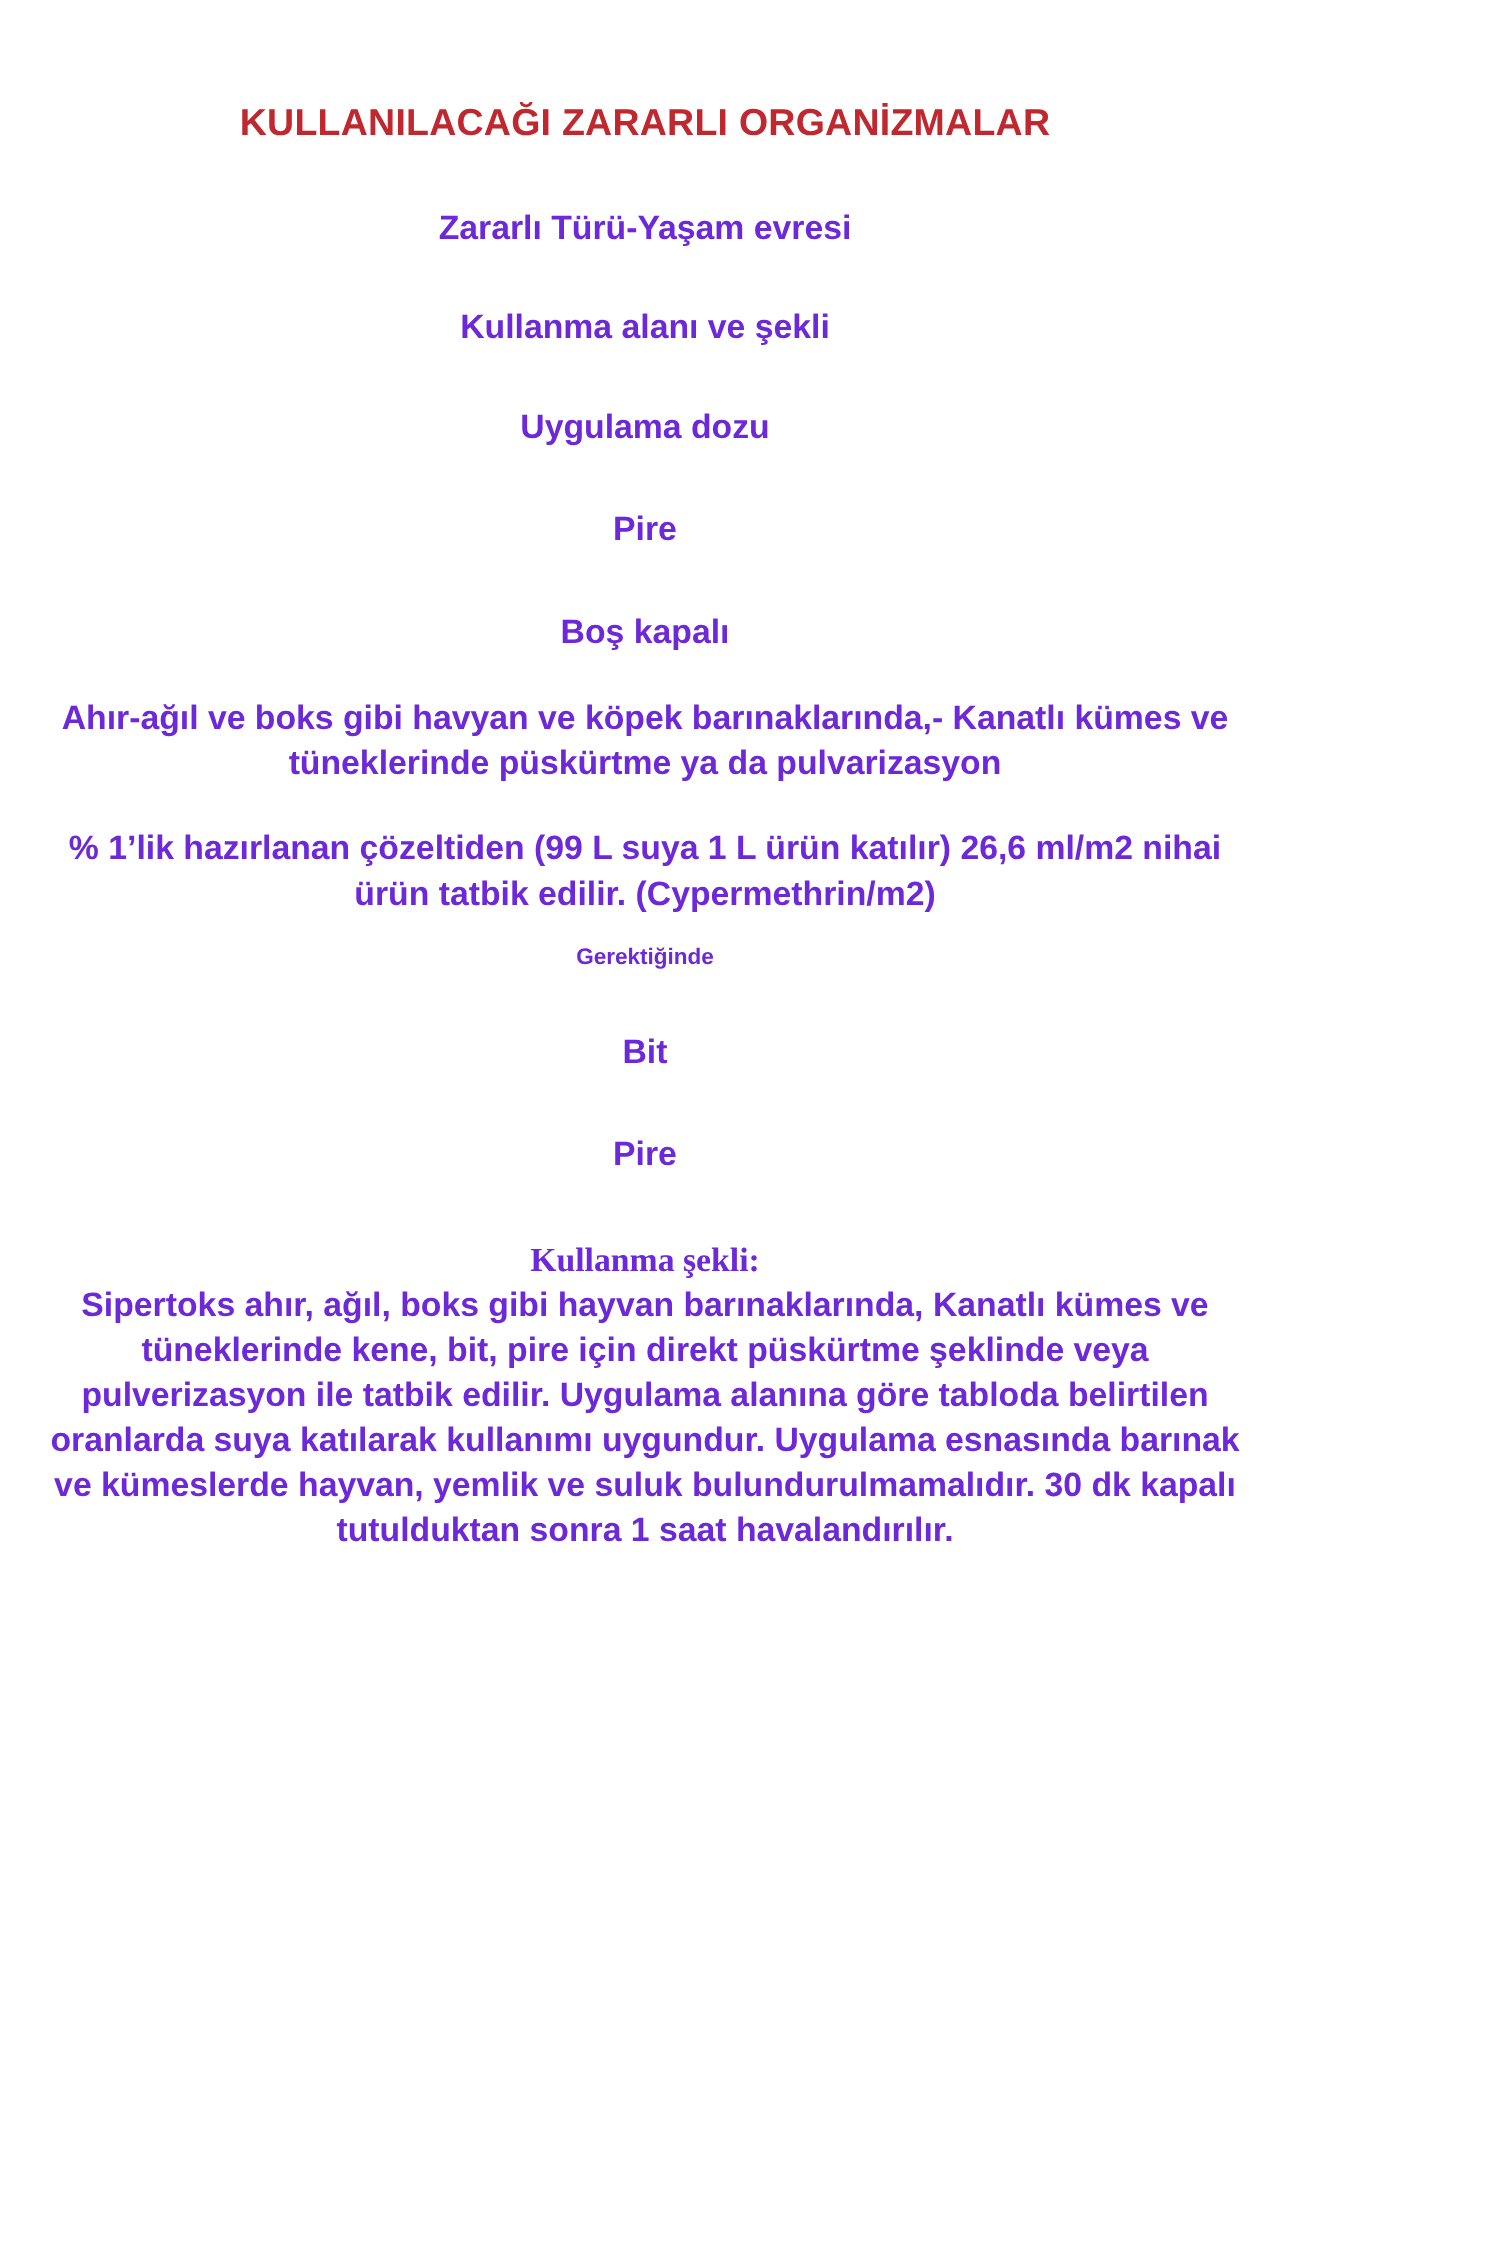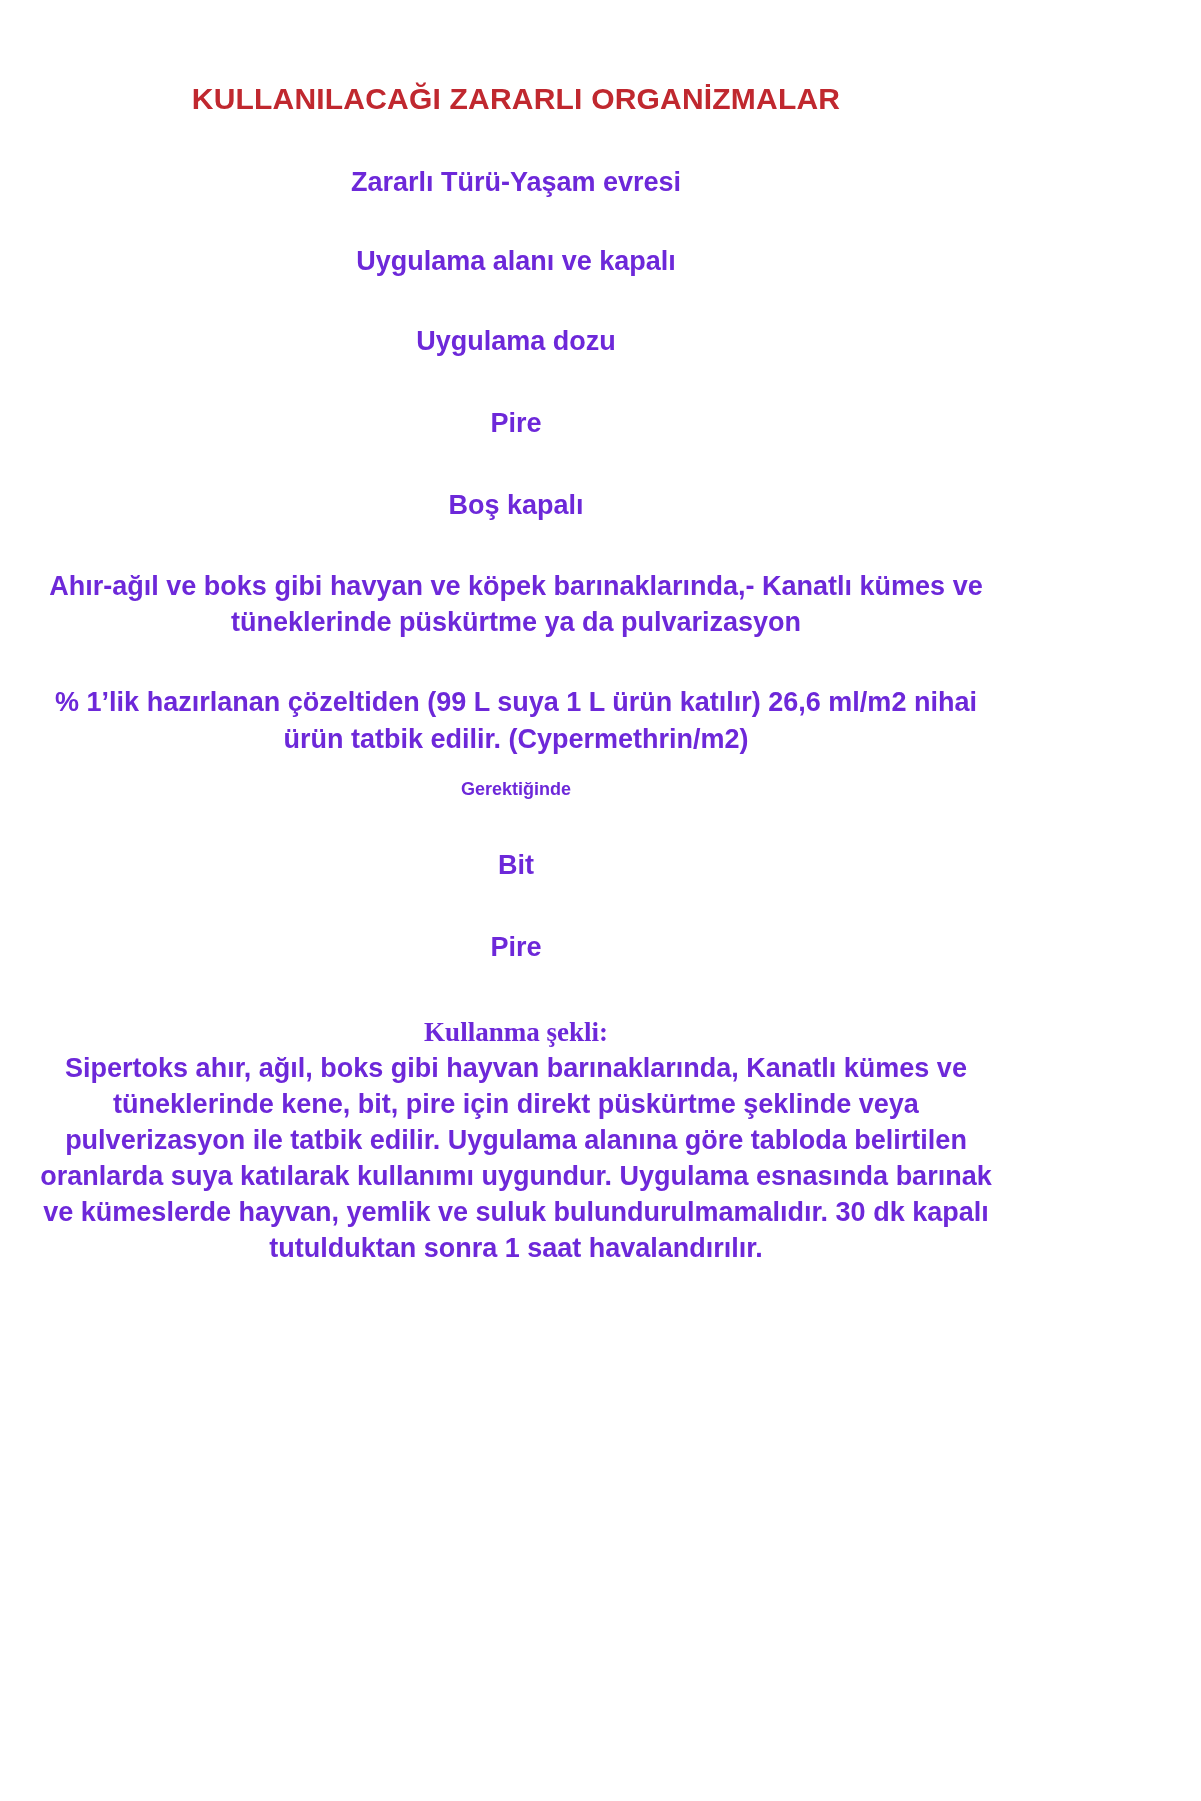--- a/index.html
+++ b/index.html
@@ -51,21 +51,21 @@
   .row.pest {
     font-size: 27px;
     margin-top: 46px;
   }
   .row.state {
     font-size: 27px;
     margin-top: 46px;
   }
   .row.para {
     font-size: 27px;
-    margin-top: 44px;
+    margin-top: 32px;
     max-width: 1135px;
     line-height: 1.34;
   }
   .row.para.narrow {
     max-width: 1120px;
   }
   .row.freq {
     font-size: 18px;
     margin-top: 21px;
   }
@@ -85,21 +85,21 @@
 </style>
 </head>
 <body>
 
 <div class="page">
 
   <h1 class="doc-title">KULLANILACAĞI ZARARLI ORGANİZMALAR</h1>
 
   <div class="row heading first">Zararlı Türü-Yaşam evresi</div>
 
-  <div class="row heading">Uygulama alanı ve kapalı</div>
+  <div class="row heading">Kullanma alanı ve şekli</div>
 
   <div class="row heading">Uygulama dozu</div>
 
 
   <div class="row pest">Pire</div>
 
   <div class="row state">Boş kapalı</div>
 
   <div class="row para">Ahır-ağıl ve boks gibi havyan ve köpek barınaklarında,- Kanatlı kümes ve tüneklerinde püskürtme ya da pulvarizasyon</div>
 

